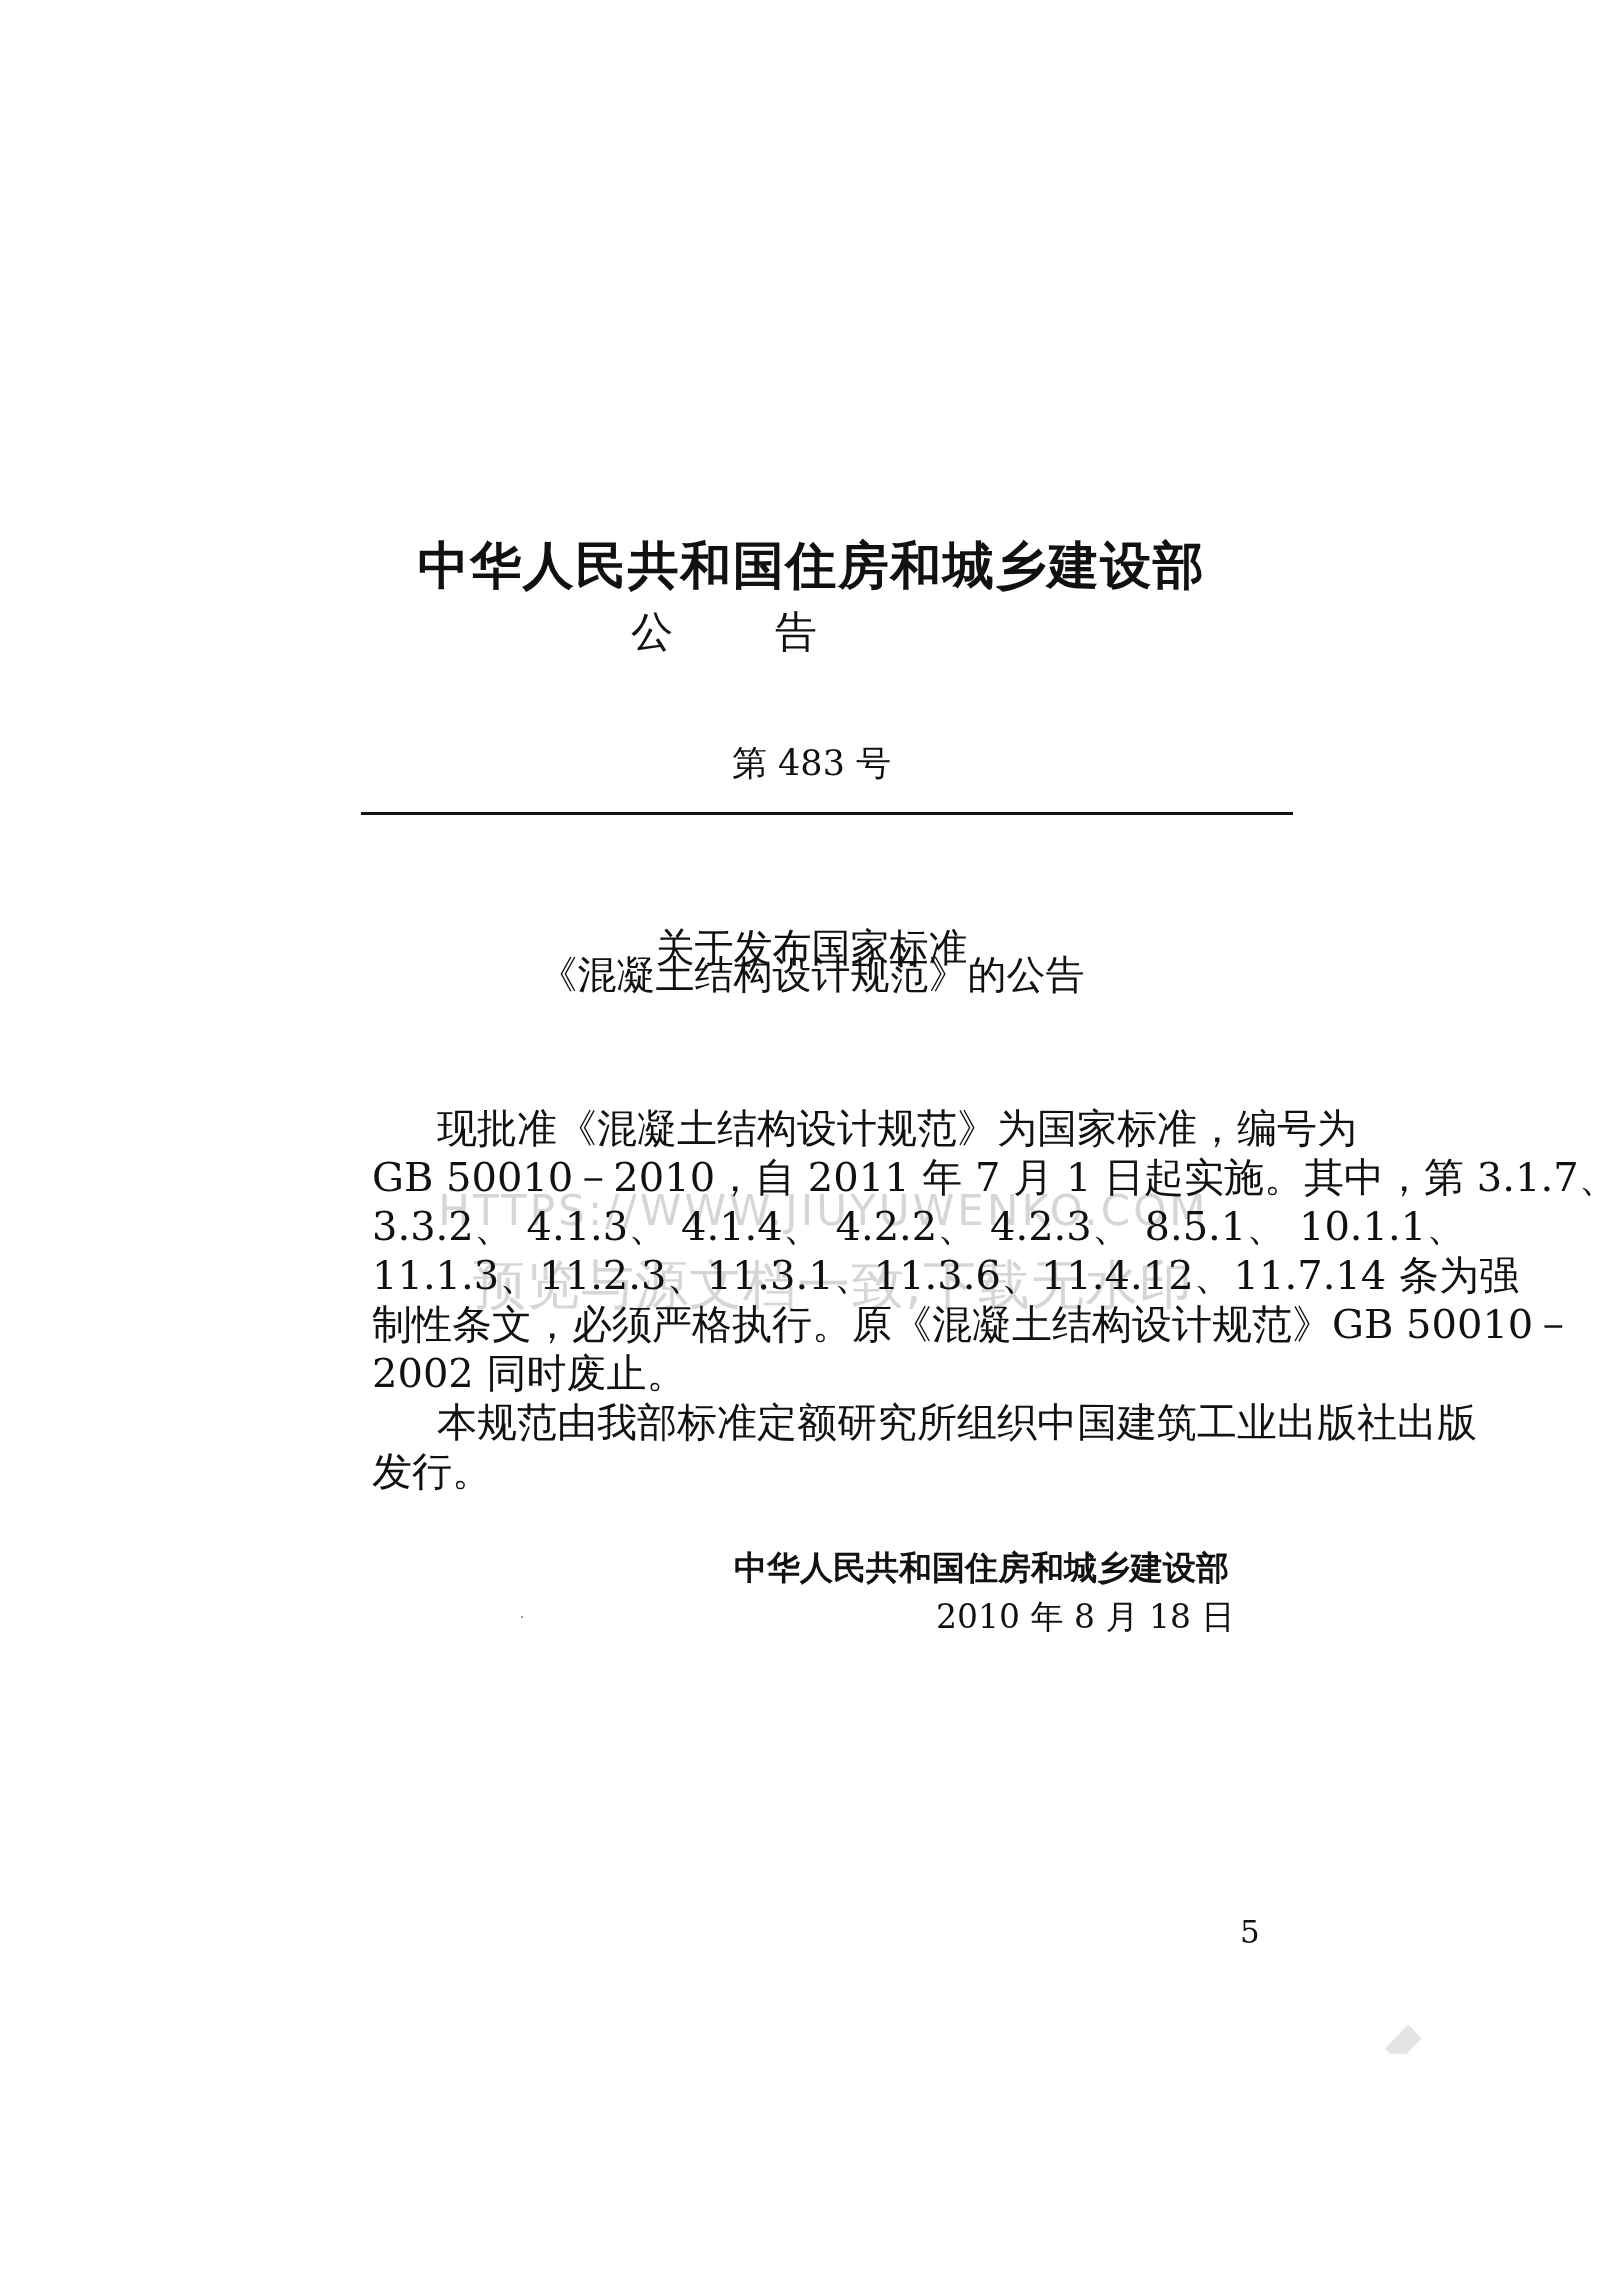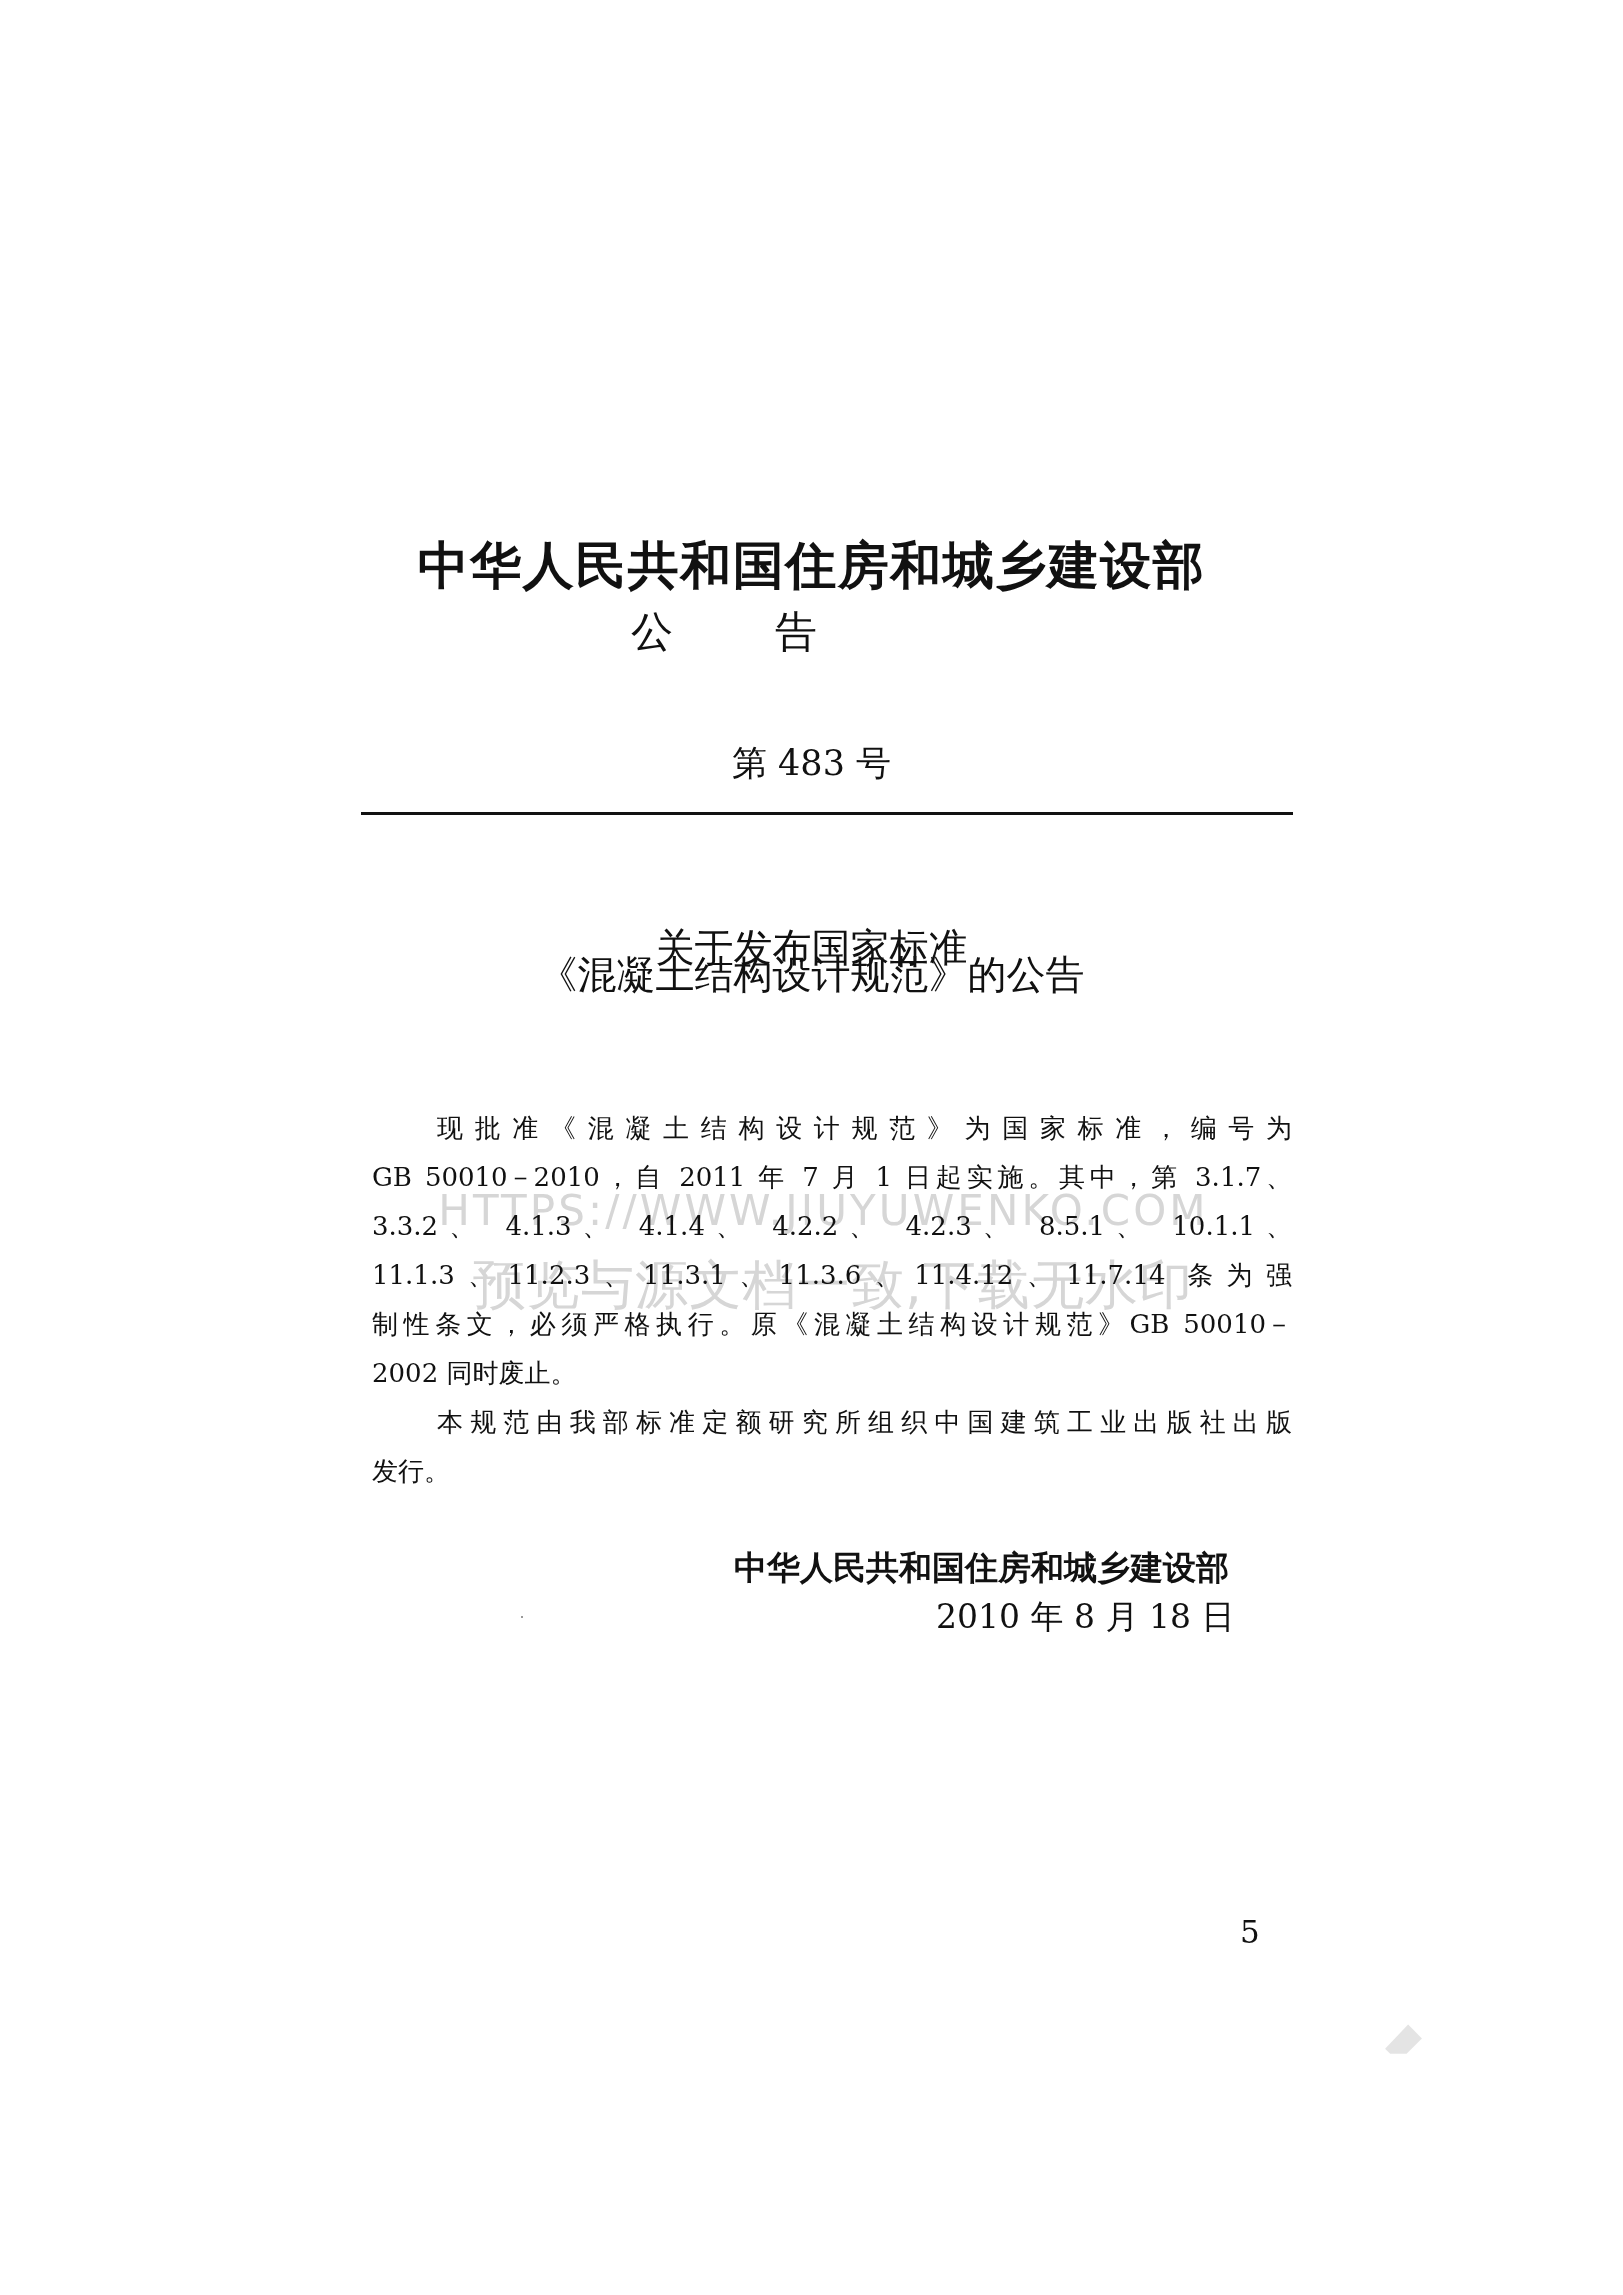--- a/index.html
+++ b/index.html
@@ -113,21 +113,21 @@
       z-index: 2;
       white-space: nowrap;
     }
     .subject-1 { top: 920px; }
     .subject-2 { top: 950px; font-family: Liberation Mono, monospace; }
 
     
     .body-text {
       left: 372px; top: 1104px;
       width: 920px;
-      font-size: 26px;
+      font-size: 40px;
       line-height: 49px;
       z-index: 2;
     }
     .body-line {
       display: block;
       white-space: nowrap;
       text-align: justify;
       text-align-last: justify;
       height: 49px;
     }

